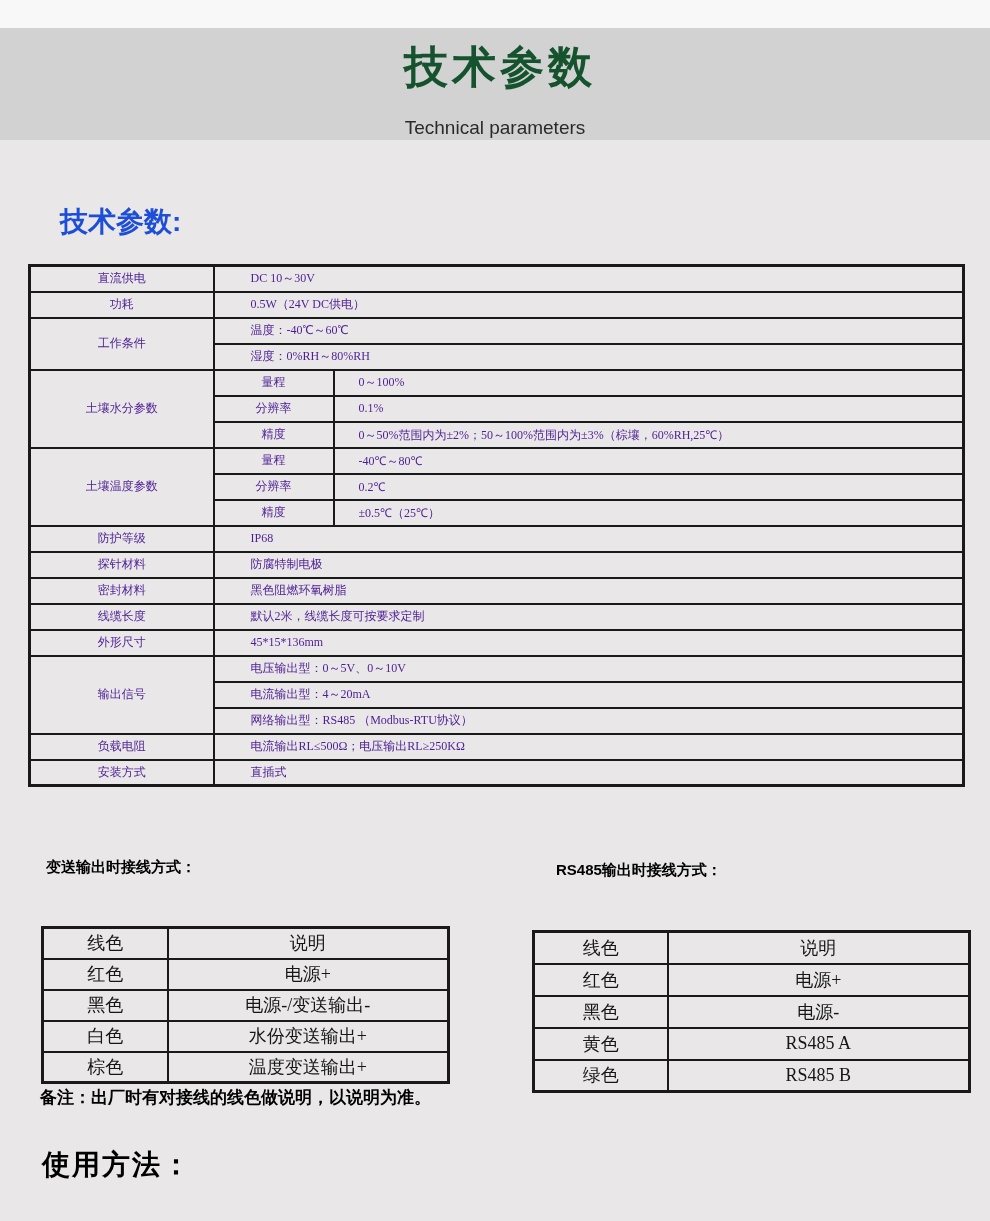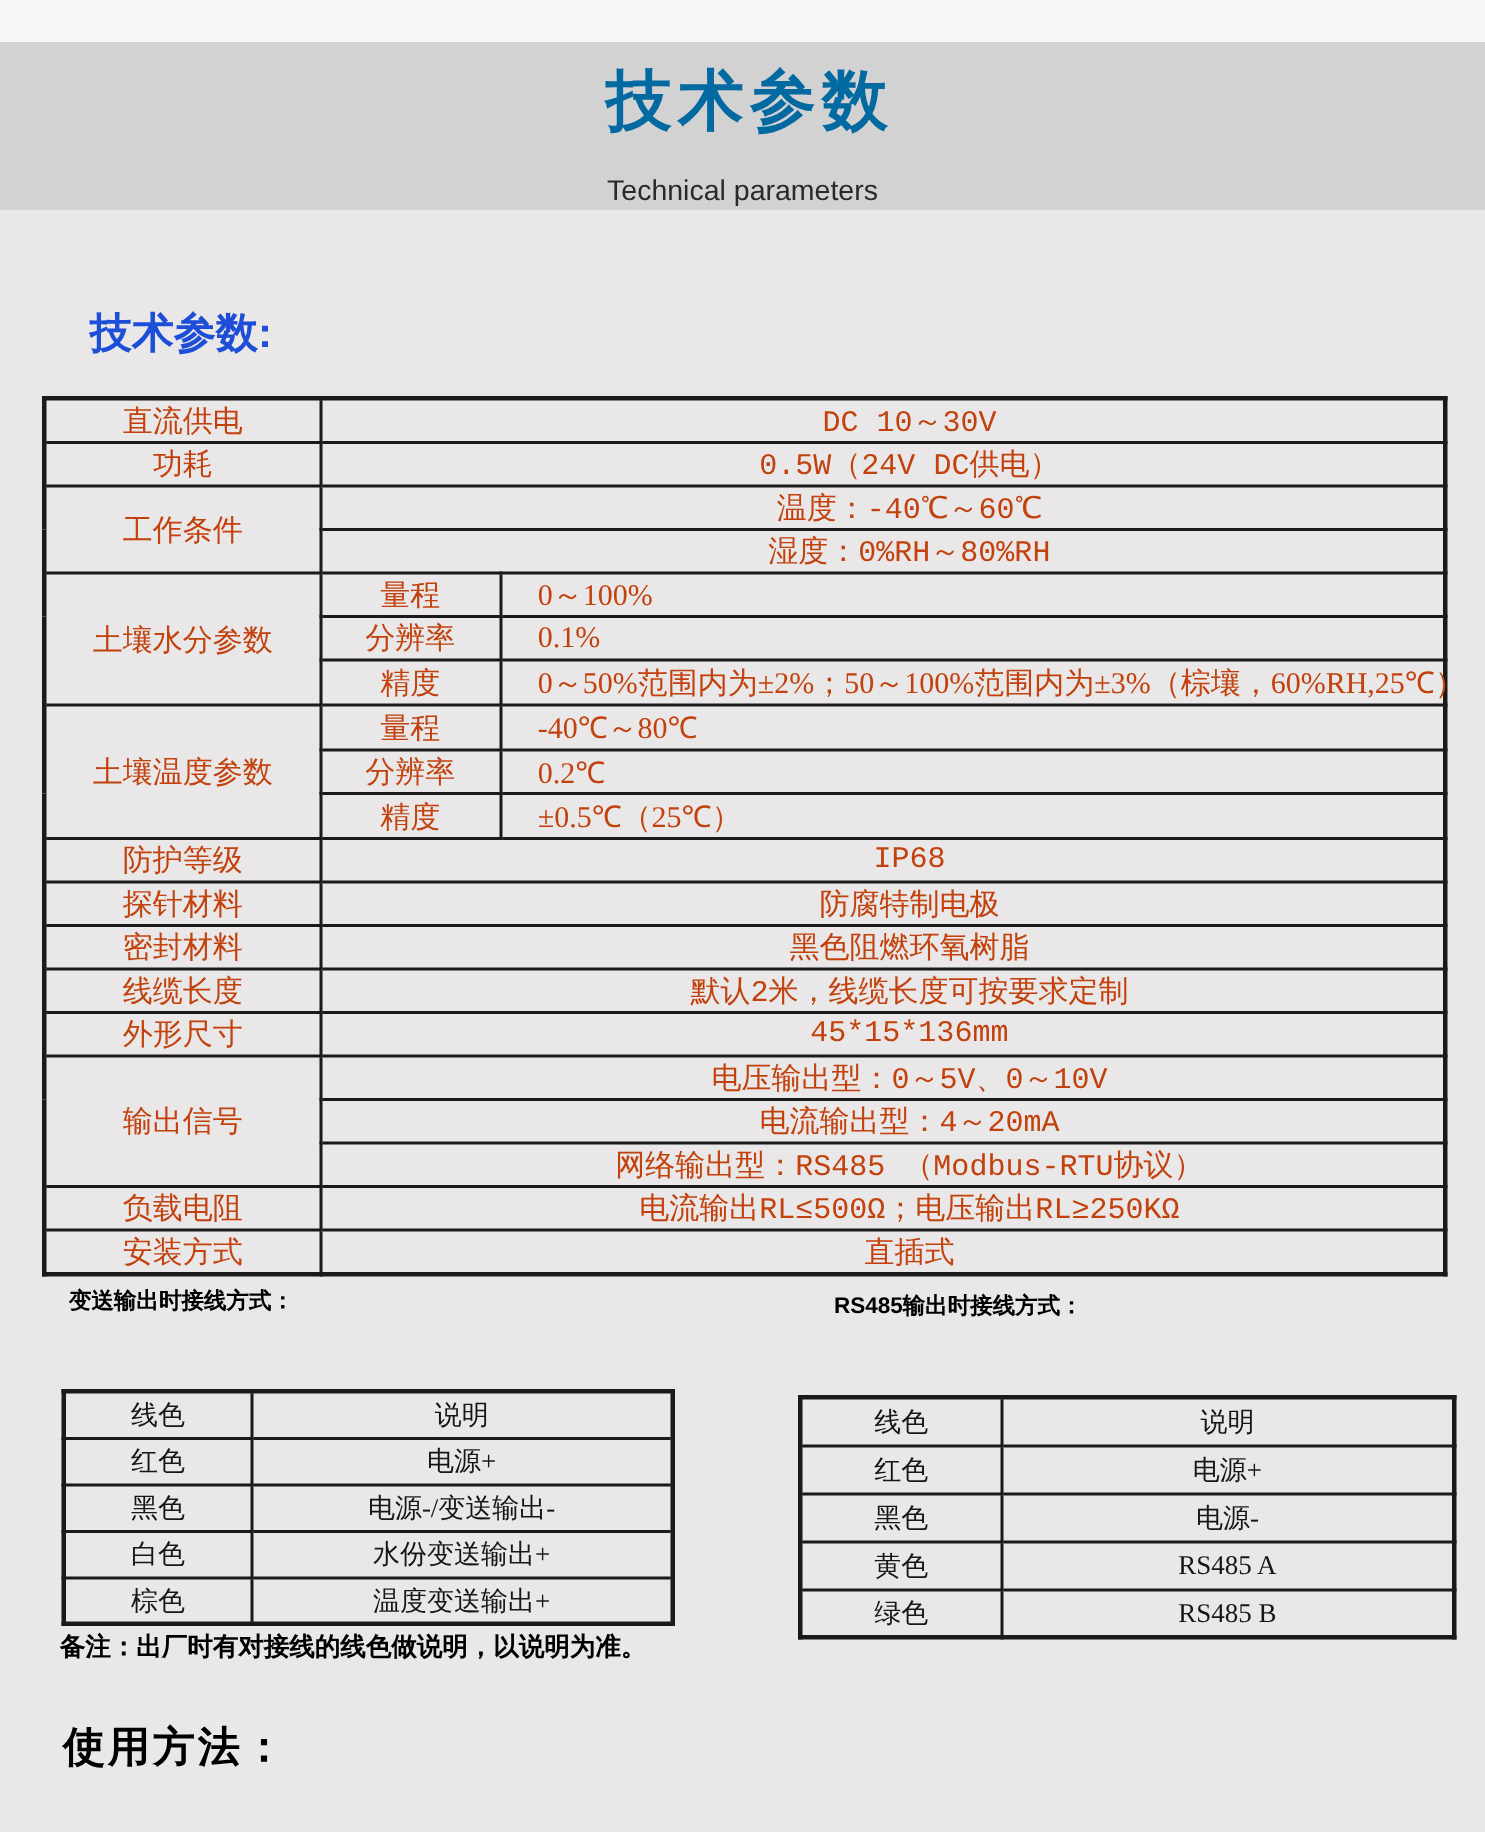--- a/index.html
+++ b/index.html
@@ -22,52 +22,52 @@
     position: absolute; left: 0; top: 28px;
     width: 990px; height: 112px;
     background: #d3d2d2;
     text-align: center;
   }
   .header-title {
     margin-top: 10px;
     font-size: 44px;
     font-weight: bold;
     letter-spacing: 4px;
-    color: #0369a1;
+    color: #14532d;
     padding-left: 10px;
   }
   .header-subtitle {
     margin-top: 20px;
     font-size: 19px;
     color: #2a2a2a;
   }
   .section-heading {
     position: absolute; left: 60px; top: 203px;
     font-size: 28px; font-weight: bold; color: #1d4ed8;
   }
   
   table { border-collapse: collapse; table-layout: fixed; }
   .spec-table {
     position: absolute; left: 28px; top: 264px;
     width: 934px;
     font-family: "Liberation Serif", serif;
-    font-size: 20px;
-    color: #c2410c;
+    font-size: 12px;
+    color: #4c1d95;
     border: 3px solid #1a1a1a;
   }
   .spec-table td {
     border: 2px solid #1a1a1a;
     height: 26px;
     white-space: nowrap;
     overflow: visible;
   }
   .spec-table td.lbl { text-align: center; }
   .spec-table td.sub { text-align: center; }
   .spec-table td.val { text-align: left; padding-left: 24px; }
-  .spec-table td.valwide { text-align: center; padding-left: 36px; font-family: Liberation Mono, monospace; }
+  .spec-table td.valwide { text-align: left; padding-left: 36px; }
   
   .wiring-title {
     position: absolute;
     font-size: 15px; font-weight: bold; color: #000;
   }
   .wiring-table {
     position: absolute;
     font-family: "Liberation Serif", serif;
     font-size: 18px;
     color: #161616;

